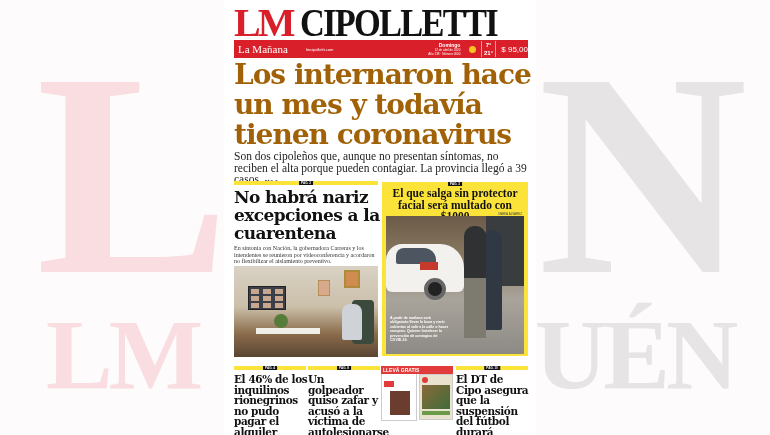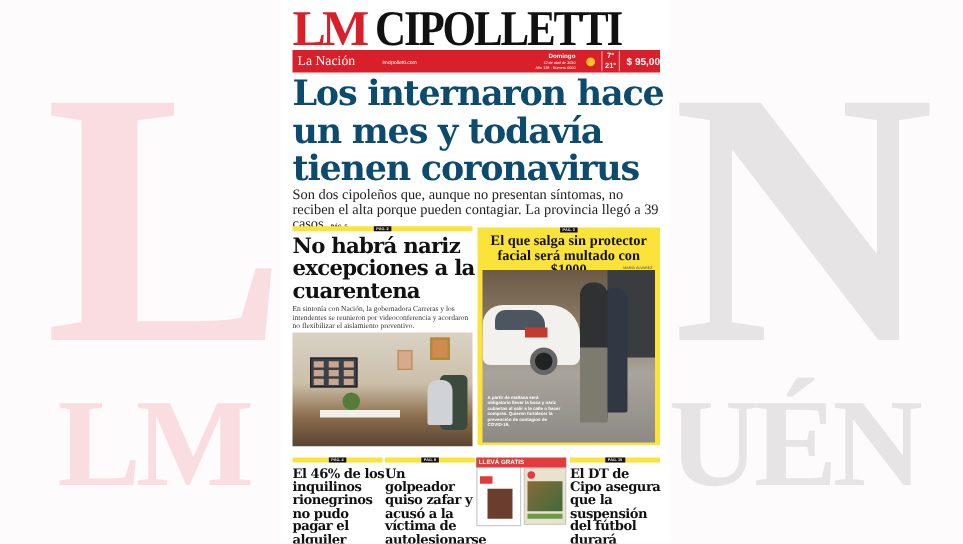--- a/index.html
+++ b/index.html
@@ -22,23 +22,23 @@
 
   .redbar { position: absolute; left: 10px; top: 40px; width: 294px; height: 18px; background: #d9202a; color: #fff; display: flex; align-items: center; }
   .rb-sub { font-family: "Liberation Serif", serif; font-size: 11px; padding-left: 4px; width: 64px; white-space: nowrap; }
   .rb-url { font-family: "Liberation Sans", sans-serif; font-size: 4px; margin-left: 10px; width: 104px; }
   .rb-date { font-family: "Liberation Sans", sans-serif; text-align: right; width: 56px; line-height: 1; }
   .rb-date .d1 { font-size: 5px; font-weight: bold; display: block; }
   .rb-date .d2 { font-size: 3px; display: block; margin-top: 1px; }
   .rb-weather { width: 18px; height: 18px; display: flex; align-items: center; justify-content: center; margin-left: 3px; }
   .sun { width: 7px; height: 7px; border-radius: 50%; background: #f6c324; }
   .rb-temps { width: 16px; border-left: 1px solid #f29b9f; border-right: 1px solid #f29b9f; font-family: "Liberation Sans", sans-serif; font-size: 6px; font-weight: bold; text-align: center; line-height: 8px; }
-  .rb-price { font-family: "Liberation Sans", sans-serif; font-weight: bold; font-size: 8px; padding-left: 5px; white-space: nowrap; }
-
-  .headline { position: absolute; left: 10px; top: 60px; width: 300px; font-family: "DejaVu Serif", serif; font-weight: bold; font-size: 28px; line-height: 30px; color: #0c4a6e; letter-spacing: -1px; }
+  .rb-price { font-family: "Liberation Sans", sans-serif; font-weight: normal; font-size: 8px; padding-left: 5px; white-space: nowrap; }
+
+  .headline { position: absolute; left: 10px; top: 60px; width: 300px; font-family: "DejaVu Serif", serif; font-weight: bold; font-size: 28px; line-height: 30px; color: #a16207; letter-spacing: -1px; }
   .subhead { position: absolute; left: 10px; top: 151px; width: 296px; font-family: "Liberation Serif", serif; font-size: 11.5px; line-height: 11.5px; color: #222; }
   .pag-mini { font-family: "Liberation Sans", sans-serif; font-size: 4px; font-weight: bold; }
 
   .ybar { position: absolute; height: 4px; background: #fbe33a; }
   .pagtag { position: absolute; background: #111; color: #fff; font-family: "Liberation Sans", sans-serif; font-size: 3px; font-weight: bold; padding: 0 2px; height: 4px; line-height: 4px; left: 50%; transform: translateX(-50%); top: 0; }
 
   .sec-title { position: absolute; font-family: "DejaVu Serif", serif; font-weight: bold; color: #111; }
   .t1 { left: 10px; top: 188px; width: 150px; font-size: 17px; line-height: 18px; letter-spacing: -0.6px; }
   .t1-body { position: absolute; left: 10px; top: 245px; width: 148px; font-family: "Liberation Serif", serif; font-size: 6px; line-height: 6.5px; color: #333; }
 
@@ -92,21 +92,21 @@
 <div class="wm wm-UEN">UÉN</div>
 
 <div class="page">
 
   <div class="masthead">
     <span class="mh-lm">LM</span>
     <span class="mh-name">CIPOLLETTI</span>
   </div>
 
   <div class="redbar">
-    <span class="rb-sub">La Nación</span>
+    <span class="rb-sub">La Mañana</span>
     <span class="rb-url">lmcipolletti.com</span>
     <span class="rb-date">
       <span class="d1">Domingo</span>
       <span class="d2">12 de abril de 2020</span>
       <span class="d2">Año 138 · Número 0000</span>
     </span>
     <span class="rb-weather">
       <span class="sun"></span>
     </span>
     <span class="rb-temps">

